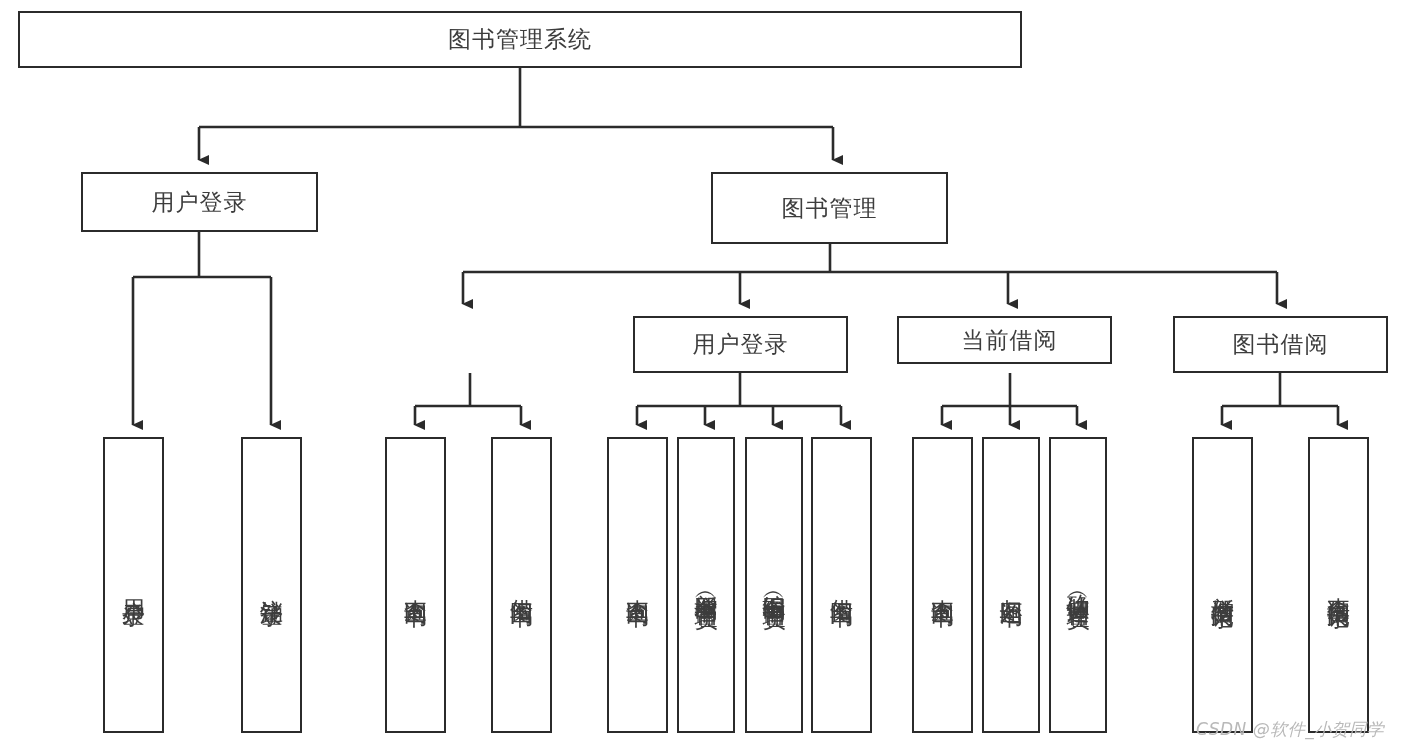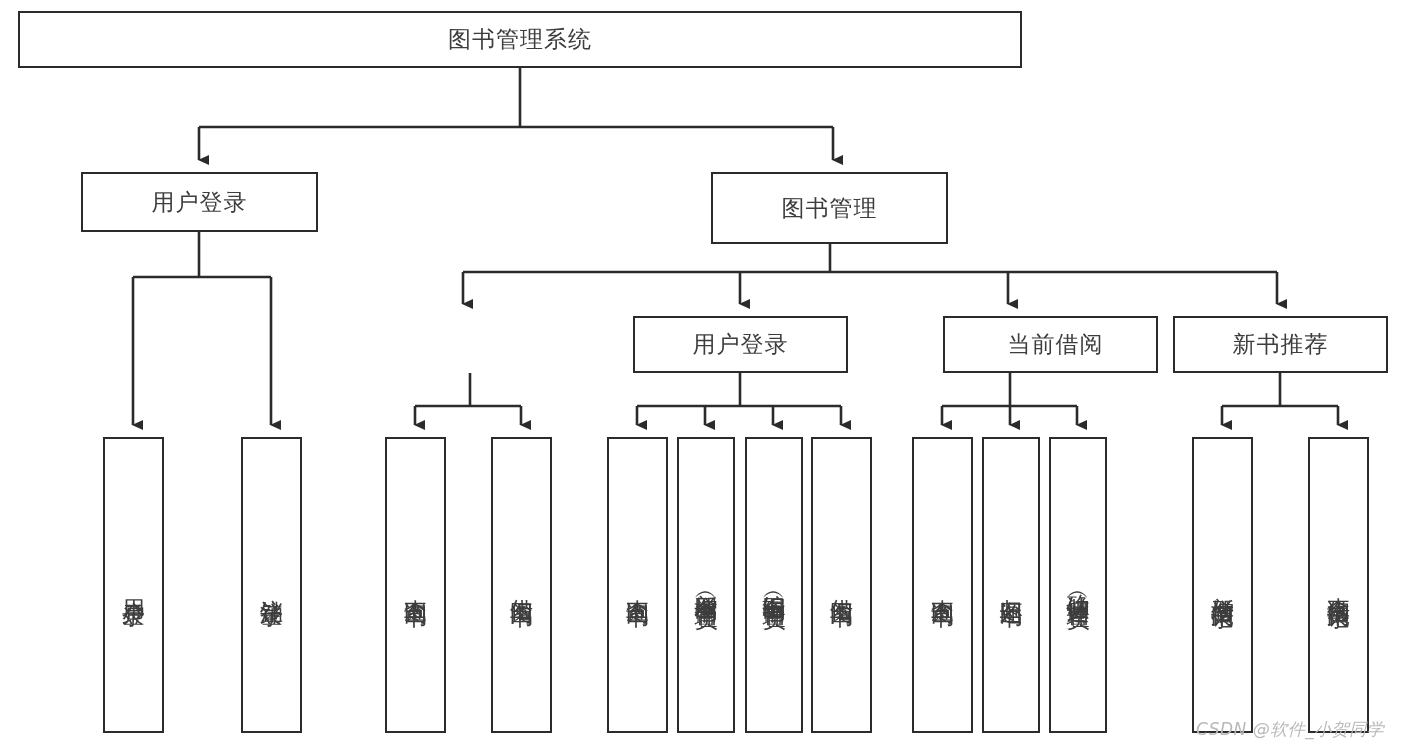--- a/index.html
+++ b/index.html
@@ -133,26 +133,26 @@
 
   <div class="node horizontal" style="left:711px; top:172px; width:237px; height:72px;">
     <span class="node-label">图书管理</span>
   </div>
 
 
   <div class="node horizontal" style="left:633px; top:316px; width:215px; height:57px;">
     <span class="node-label">用户登录</span>
   </div>
 
-  <div class="node horizontal" style="left:943px; top:316px; width:215px; height:57px;padding-left:10px;">
+  <div class="node horizontal" style="left:897px; top:316px; width:215px; height:48px;padding-left:10px;">
     <span class="node-label">当前借阅</span>
   </div>
 
   <div class="node horizontal" style="left:1173px; top:316px; width:215px; height:57px;">
-    <span class="node-label">新书推荐</span>
+    <span class="node-label">图书借阅</span>
   </div>
 
   <div class="node vertical" style="left:103px; top:437px; width:61px; height:296px;">
     <span class="node-label">用户登录</span>
   </div>
 
   <div class="node vertical" style="left:241px; top:437px; width:61px; height:296px;">
     <span class="node-label">注销登录</span>
   </div>
 

